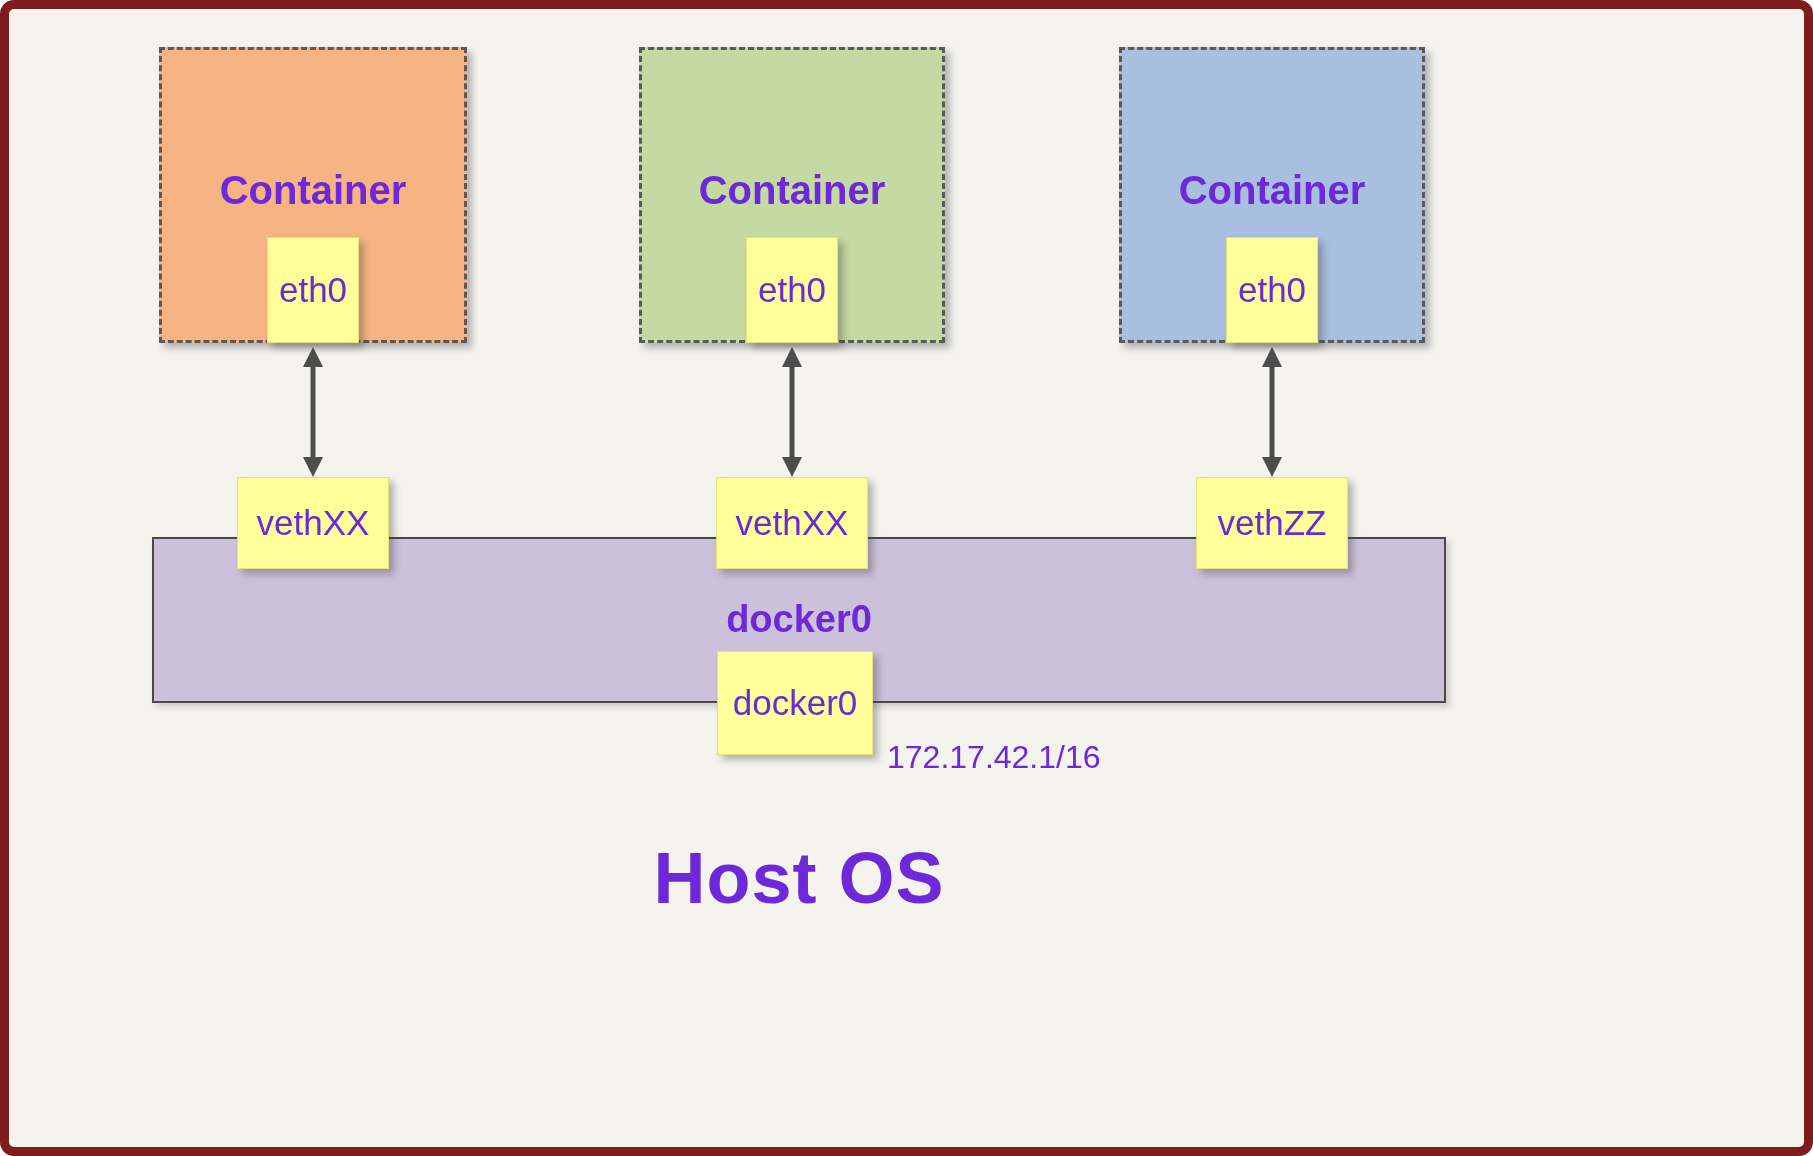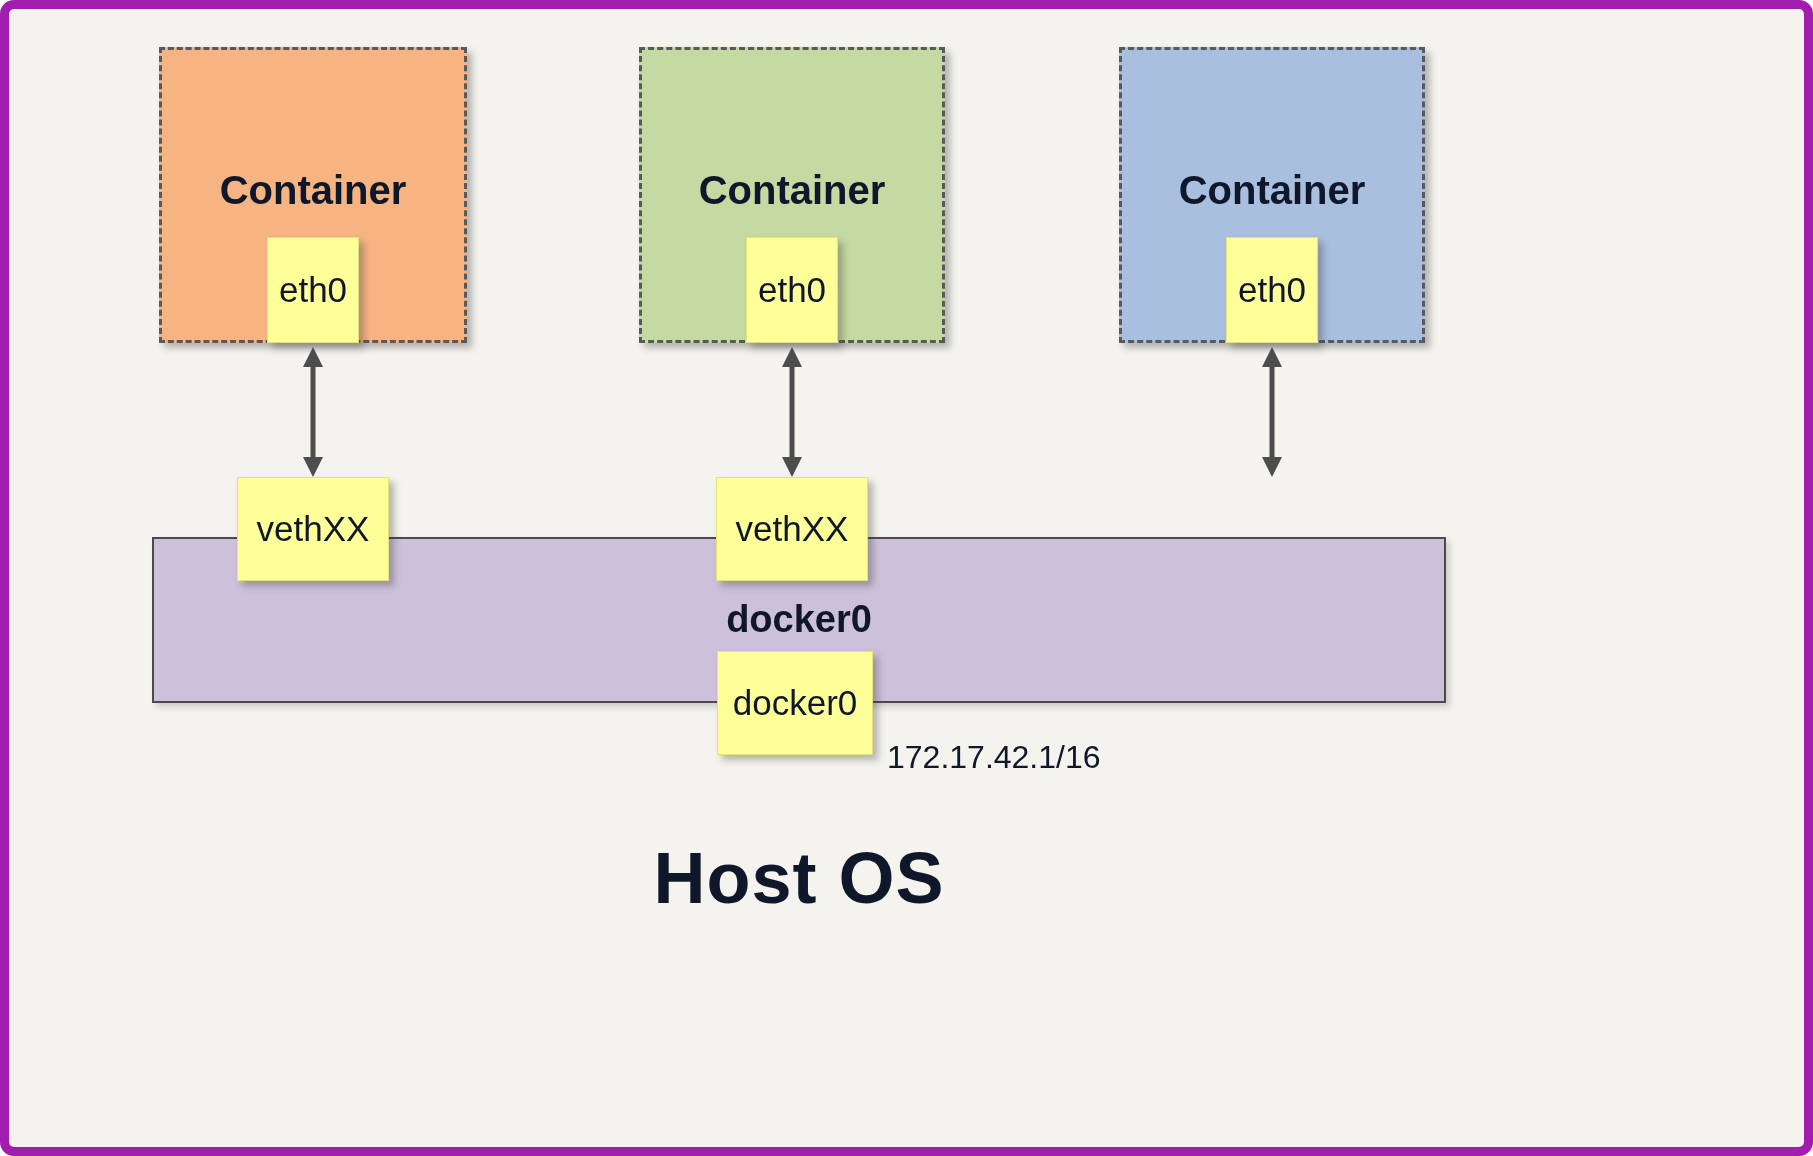--- a/index.html
+++ b/index.html
@@ -1,25 +1,25 @@
 <!DOCTYPE html>
 <html><head>
 <meta charset="utf-8">
 <style>
   html,body { margin:0; padding:0; background:#ffffff; }
   .page {
     position:relative;
     width:1813px; height:1156px;
     box-sizing:border-box;
     background:#f4f3ee;
-    border:9px solid #a21caf;
+    border:9px solid #7f1d1d;
     border-radius:14px;
     overflow:hidden;
     font-family:"Liberation Sans", sans-serif;
-    color:#0f172a;
+    color:#6d28d9;
   }
 
   
   .container-box {
     position:absolute;
     top:38px; width:306px; height:296px;
     border:3px dashed #595959;
     box-shadow:5px 5px 7px rgba(60,60,60,0.35);
     box-sizing:border-box;
   }
@@ -41,21 +41,21 @@
     box-shadow:5px 5px 7px rgba(60,60,60,0.35);
     display:flex; align-items:center; justify-content:center;
     font-size:35px;
     box-sizing:border-box;
   }
   .eth-note {
     width:92px; height:106px;
     left:50%; bottom:-3px;
     transform:translateX(-50%);
   }
-  .veth-note { width:152px; height:104px; top:468px; }
+  .veth-note { width:152px; height:92px; top:468px; }
   .veth-note.v0 { left:228px; }
   .veth-note.v1 { left:707px; }
   .veth-note.v2 { left:1187px; }
 
   
   .arrow {
     position:absolute; top:336px;
     width:28px; height:134px;
   }
   .arrow.a0 { left:290px; }
@@ -131,20 +131,21 @@
     <line x1="14" y1="18" x2="14" y2="116" stroke="#4d4d4d" stroke-width="5"></line>
     <polygon points="14,132 24,112 4,112" fill="#4d4d4d"></polygon>
   </svg>
 
   <div class="bridge" style="background-color: rgb(205, 192, 219);">
     <div class="bridge-label">docker0</div>
   </div>
 
   <div class="note veth-note v0">vethXX</div>
   <div class="note veth-note v1">vethXX</div>
+  <div class="note veth-note v2">vethZZ</div>
 
   <div class="note docker0-note">docker0</div>
 
   <div class="ip-label">172.17.42.1/16</div>
 
   <div class="host-label">Host OS</div>
 
 </div>
 
 </body></html>

